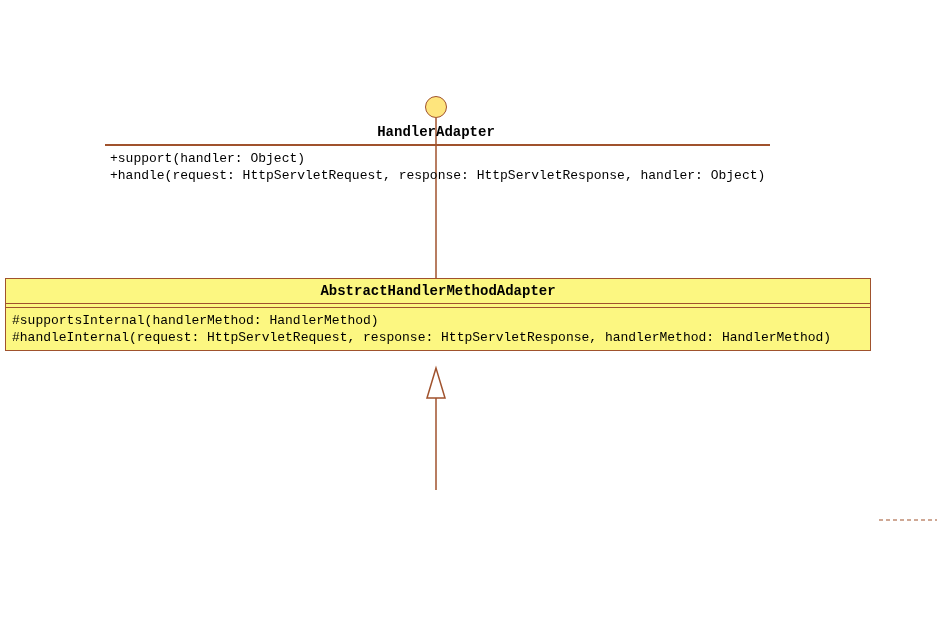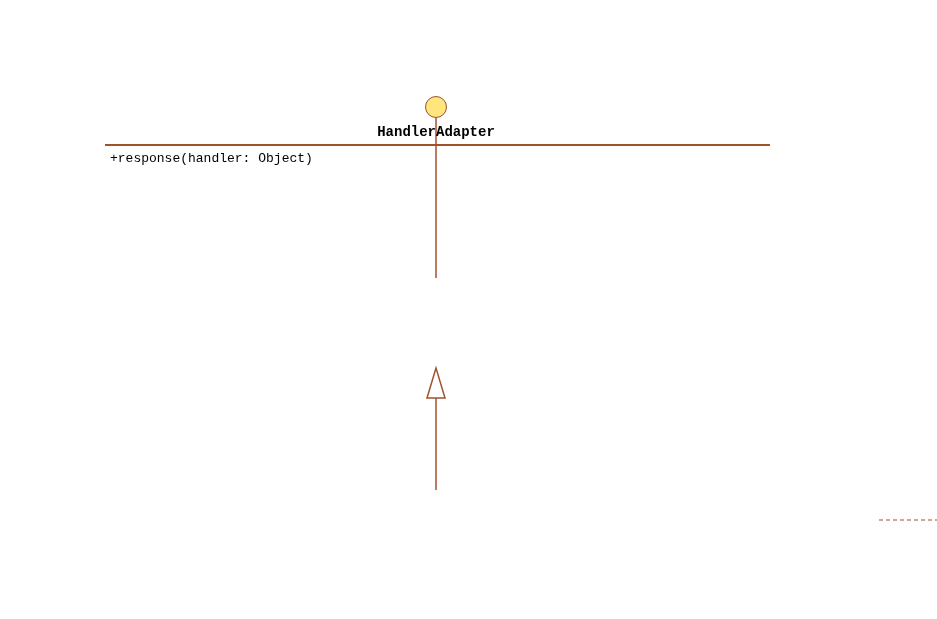--- a/index.html
+++ b/index.html
@@ -89,18 +89,27 @@
     <line x1="879" y1="520" x2="937" y2="520" stroke="#a0522d" stroke-width="1.2" stroke-dasharray="4 3"></line>
   </svg>
 
   <div class="interface-circle" style="left:425px; top:96px;"></div>
 
   <div class="iface-title" style="left:0px; top:124px; width:872px;">HandlerAdapter</div>
 
   <div class="iface-divider" style="left:105px; top:144px; width:665px;"></div>
 
   <div class="iface-methods" style="left:110px; top:150px; width:660px;">
-    <div>+response(handler: Object)</div>
+    <div>+support(handler: Object)</div>
+    <div>+handle(request: HttpServletRequest, response: HttpServletResponse, handler: Object)</div>
   </div>
 
+  <div class="class-box" style="left:5px; top:278px; width:866px;">
+    <div class="class-title">AbstractHandlerMethodAdapter</div>
+    <div class="class-sep"></div>
+    <div class="class-methods">
+      <div>#supportsInternal(handlerMethod: HandlerMethod)</div>
+      <div>#handleInternal(request: HttpServletRequest, response: HttpServletResponse, handlerMethod: HandlerMethod)</div>
+    </div>
+  </div>
 
 
 </div>
 
 </body></html>

